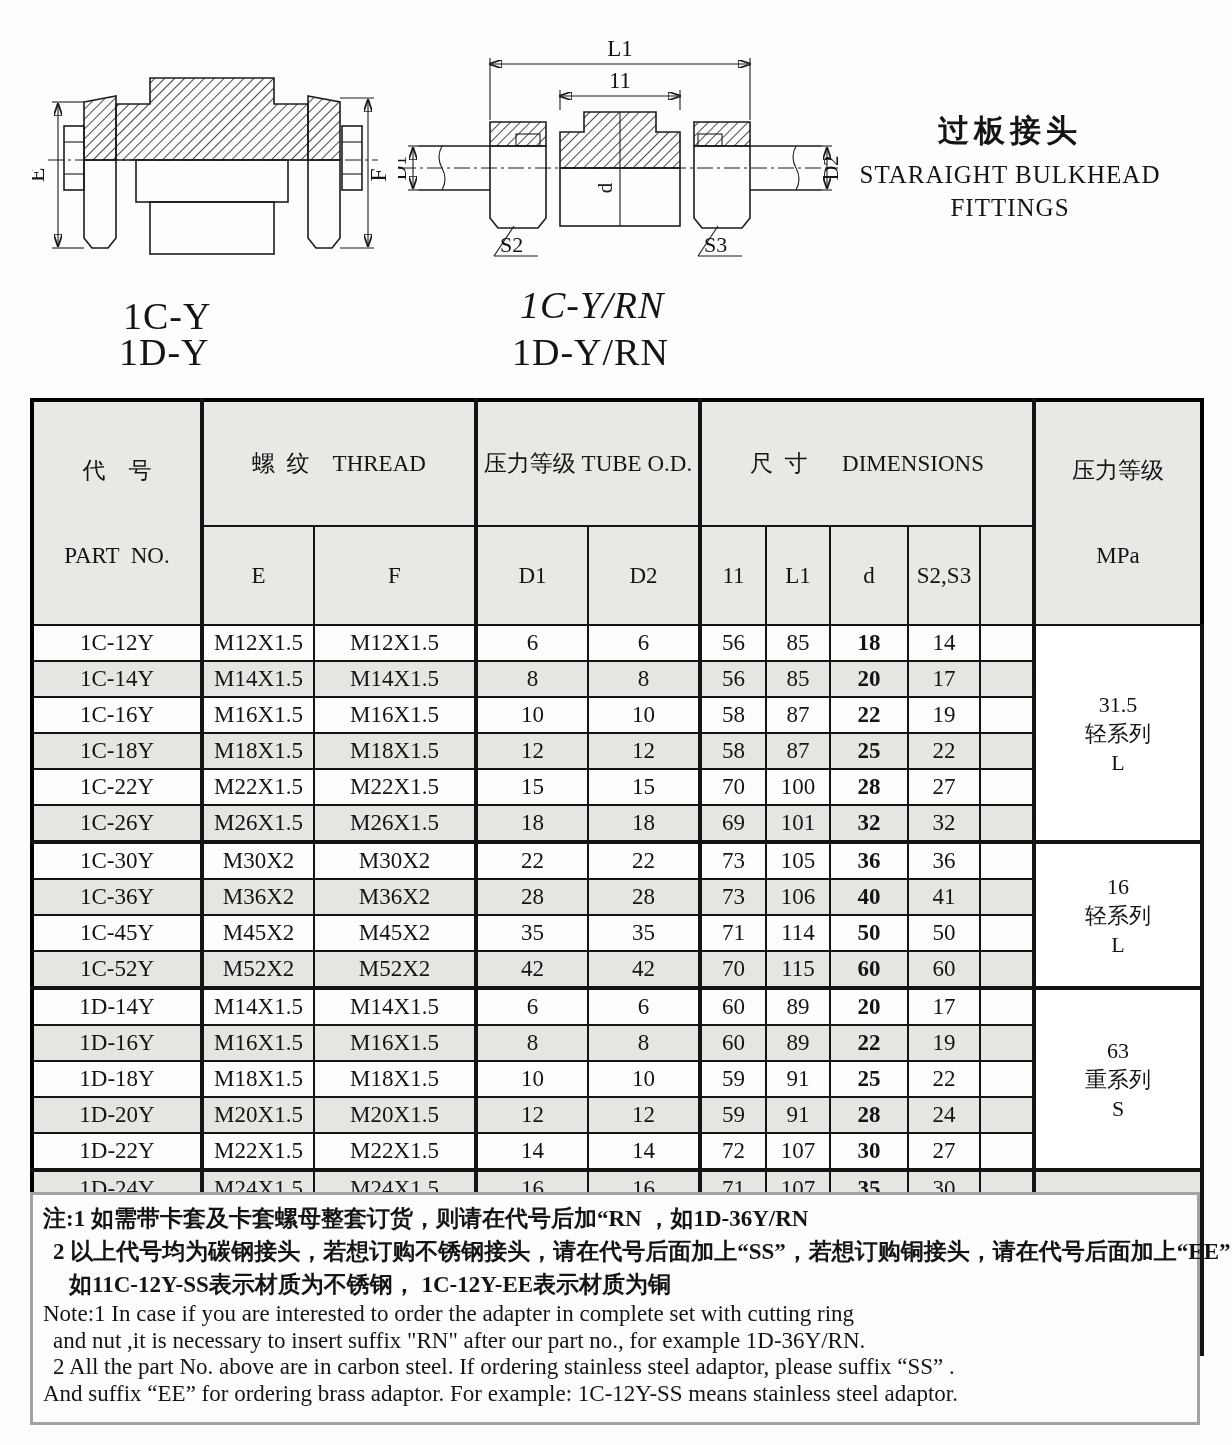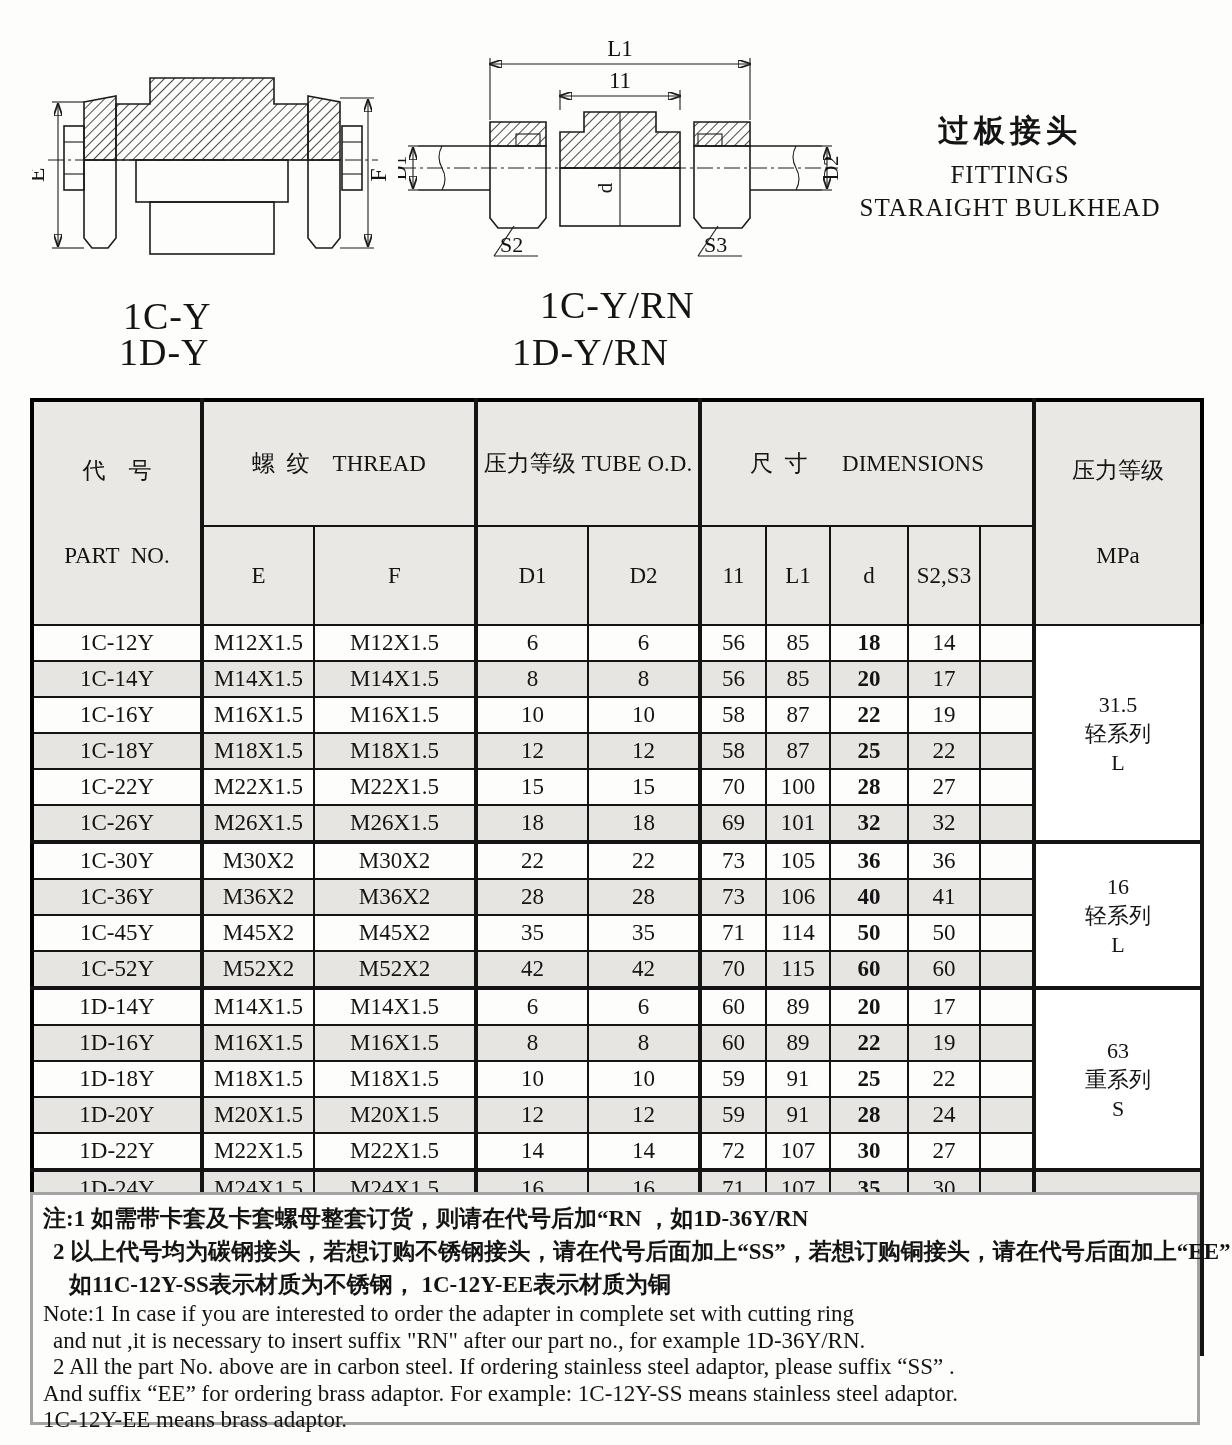--- a/index.html
+++ b/index.html
@@ -27,21 +27,21 @@
 
   
   .title-block { position:absolute; left:858px; top:110px; width:304px; text-align:center; }
   .title-zh { font-size:31px; font-weight:bold; letter-spacing:5px; }
   .title-en { font-size:25px; line-height:33px; letter-spacing:1px; margin-top:6px; }
 
   
   .code { position:absolute; font-size:38px; letter-spacing:1px; }
   #code-1 { left:123px; top:294px; }
   #code-2 { left:119px; top:330px; }
-  #code-3 { left:540px; top:283px; }
+  #code-3 { left:520px; top:283px;font-style:italic; }
   #code-4 { left:512px; top:330px; }
 
   
   .spec-table {
     position:absolute; left:30px; top:398px; width:1170px;
     border-collapse:collapse; table-layout:fixed;
     border:4px solid #000000;
     padding-left:16px;
   }
   .spec-table td {
@@ -175,22 +175,22 @@
     <text font-size="22" x="102" y="216">S2</text>
     <line class="dim" x1="320" y1="190" x2="300" y2="220"></line>
     <line class="dim" x1="300" y1="220" x2="344" y2="220"></line>
     <text font-size="22" x="306" y="216">S3</text>
   </svg>
 </div>
 
 <div class="title-block">
   <div class="title-zh">过板接头</div>
   <div class="title-en">
+    <div>STARAIGHT BULKHEAD</div>
     <div>FITTINGS</div>
-    <div>STARAIGHT BULKHEAD</div>
   </div>
 </div>
 
 <span class="code" id="code-1">1C-Y</span>
 <span class="code" id="code-2">1D-Y</span>
 <span class="code" id="code-3">1C-Y/RN</span>
 <span class="code" id="code-4">1D-Y/RN</span>
 
 <table class="spec-table">
   <colgroup>
@@ -482,14 +482,13 @@
 </table>
 
 <div class="notes">
   <div class="nzh">注:1 如需带卡套及卡套螺母整套订货，则请在代号后加“RN ，如1D-36Y/RN</div>
   <div class="nzh i1">2 以上代号均为碳钢接头，若想订购不锈钢接头，请在代号后面加上“SS”，若想订购铜接头，请在代号后面加上“EE”。</div>
   <div class="nzh i2">如11C-12Y-SS表示材质为不锈钢， 1C-12Y-EE表示材质为铜</div>
   <div class="nen">Note:1 In case if you are interested to order the adapter in complete set with cutting ring</div>
   <div class="nen i1">and nut ,it is necessary to insert suffix "RN" after our part no., for example 1D-36Y/RN.</div>
   <div class="nen i1">2 All the part No. above are in carbon steel. If ordering stainless steel adaptor, please suffix “SS” .</div>
   <div class="nen">And suffix “EE” for ordering brass adaptor. For example: 1C-12Y-SS  means stainless steel adaptor.</div>
-  <div class="nen">1C-12Y-EE means brass adaptor.</div>
 </div>
 
 </body></html>

